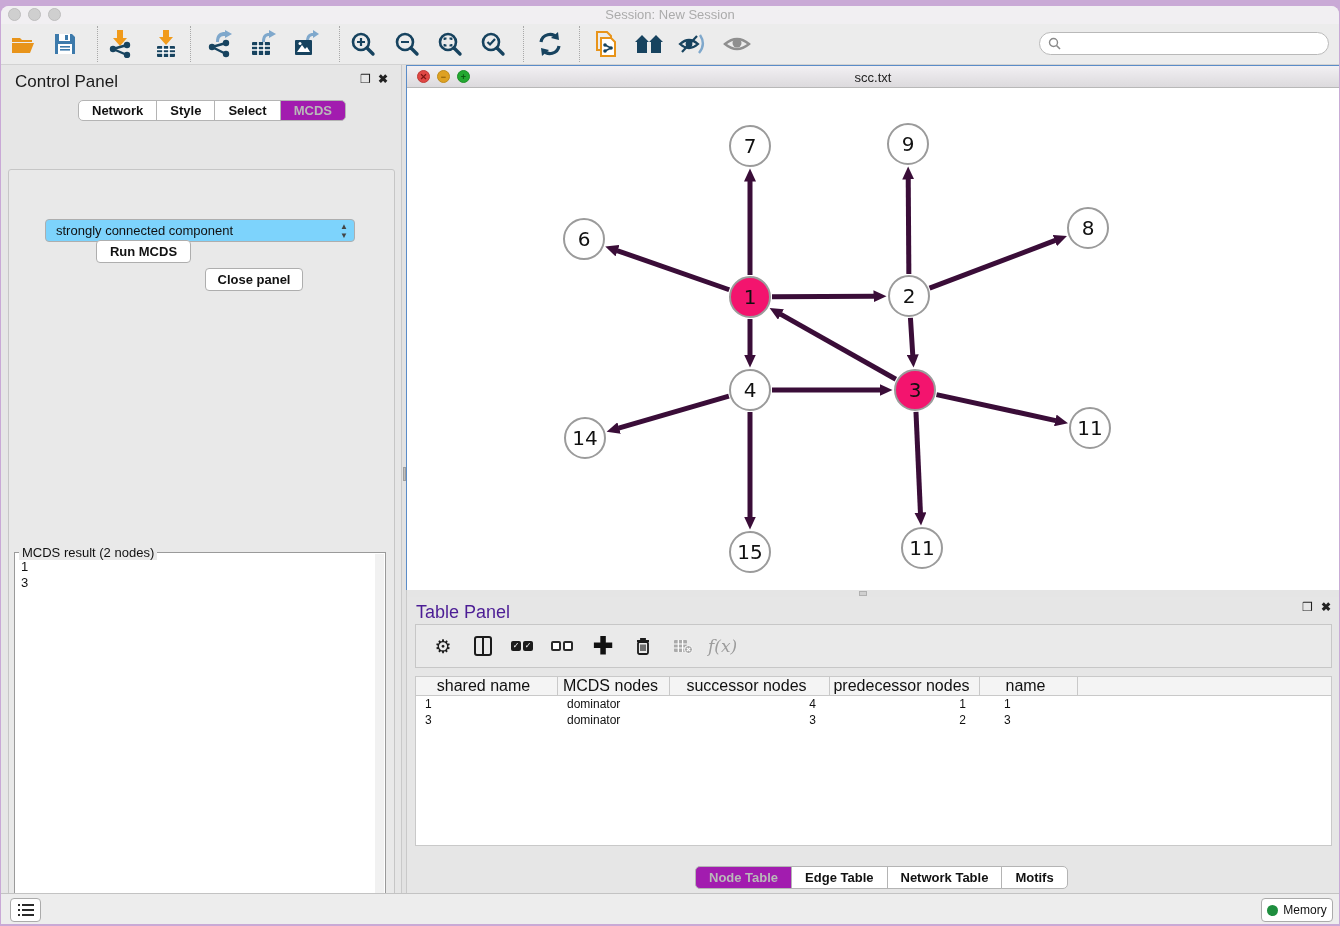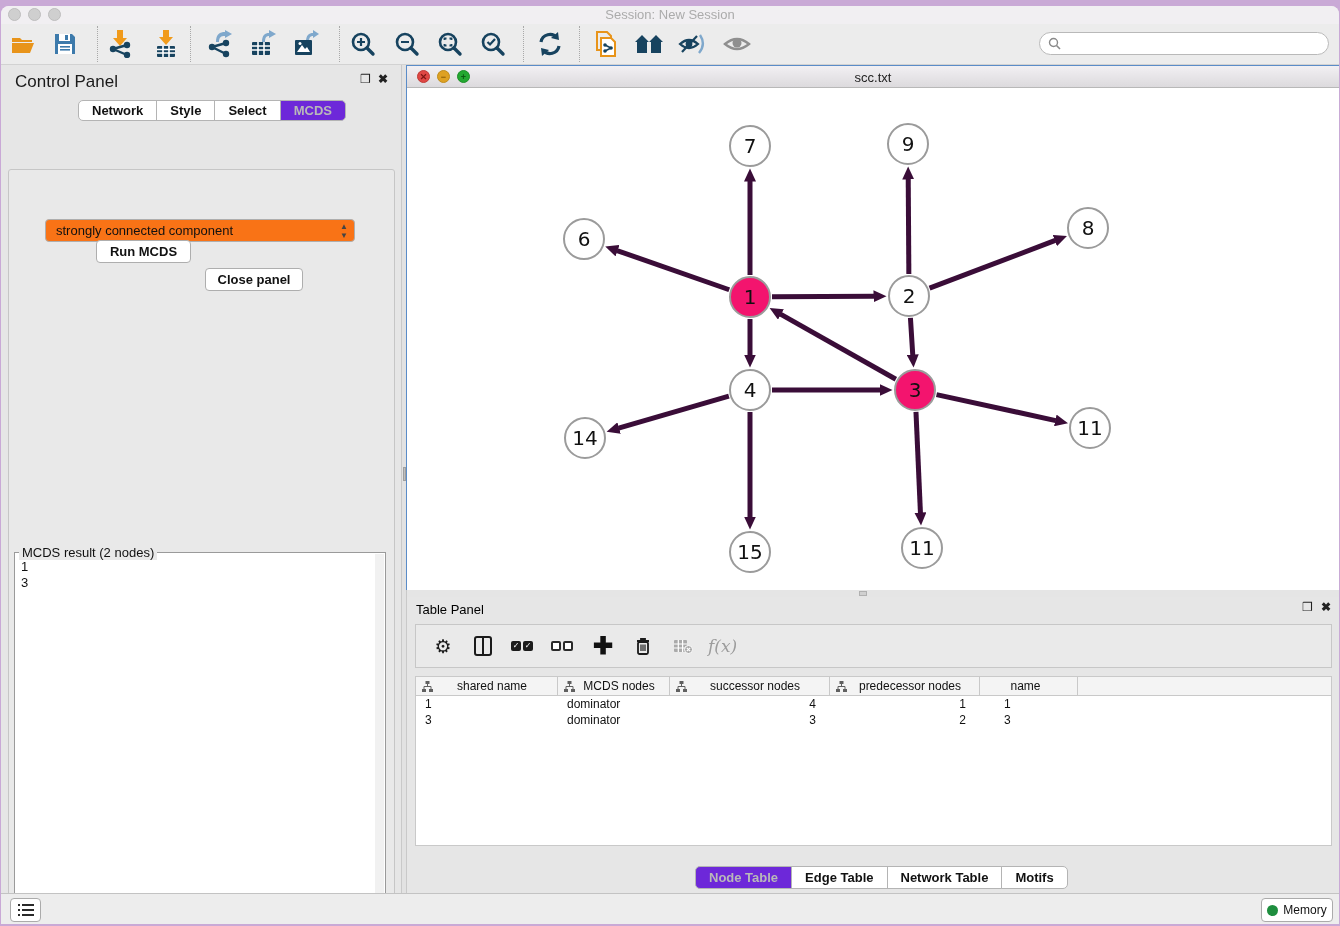--- a/index.html
+++ b/index.html
@@ -21,24 +21,24 @@
 
   
   .control-panel { position:absolute; left:0; top:59px; width:400px; height:828px; background:#e6e6e6; }
   .panel-header { position:absolute; left:0; top:6px; width:100%; height:18px; }
   .panel-header .ptitle { position:absolute; left:14px; top:1px; font-size:17px; color:#1a1a1a; }
   .float-btn, .close-btn { position:absolute; top:2px; font-size:12px; color:#222; cursor:default; line-height:12px; }
   .seg-row { position:absolute; display:flex; }
   .seg { border:1px solid #b4b4b4; background:#fff; color:#111; font-weight:700; font-size:13px; padding:2px 13px; margin-left:-1px; white-space:nowrap; }
   .seg:first-child { border-radius:5px 0 0 5px; margin-left:0; }
   .seg:last-child { border-radius:0 5px 5px 0; }
-  .seg.active { background:#6d28d9; color:#b9b9b9; }
+  .seg.active { background:#a21caf; color:#b9b9b9; }
   .cp-box { position:absolute; left:7px; top:104px; width:387px; height:770px; background:#e9e9e9; border:1px solid #c6c6c6; border-radius:3px; }
   .opt-label { position:absolute; left:0; top:28px; width:100%; text-align:center; font-size:13px; color:#111; }
-  .dropdown { position:absolute; left:36px; top:49px; width:310px; height:23px; background:#f97316; border:1px solid #aeaeae; border-radius:4px; font-size:13px; color:#111; display:flex; align-items:center; padding-left:10px; }
+  .dropdown { position:absolute; left:36px; top:49px; width:310px; height:23px; background:#7dd3fc; border:1px solid #aeaeae; border-radius:4px; font-size:13px; color:#111; display:flex; align-items:center; padding-left:10px; }
   .dd-arrows { position:absolute; right:6px; top:2px; display:flex; flex-direction:column; align-items:center; line-height:9px; font-size:8px; color:#444; }
   .mac-btn { position:absolute; height:23px; background:#fff; border:1px solid #aeaeae; border-radius:4px; font-size:13px; font-weight:700; color:#111; display:flex; align-items:center; justify-content:center; }
   .result-fieldset { position:absolute; left:5px; top:382px; width:372px; height:378px; border:1px solid #9a9a9a; background:#fff; }
   .result-legend { position:absolute; left:4px; top:-8px; background:#e9e9e9; padding:0 3px; font-size:13px; color:#111; }
   .result-lines { position:absolute; left:6px; top:6px; font-size:13px; color:#111; line-height:16px; }
   .result-scroll { position:absolute; right:1px; top:1px; width:9px; height:calc(100% - 2px); background:#f1f1f1; }
 
   
   .vdivider { position:absolute; left:400px; top:59px; width:6px; height:828px; background:#e2e2e2; border-left:1px solid #c9c9c9; border-right:1px solid #c9c9c9; }
   .vdivider .grip { position:absolute; left:1px; top:402px; width:3px; height:14px; background:#bfbfbf; border:1px solid #9f9f9f; }
@@ -53,31 +53,31 @@
   .t-red { left:10px; background:#df4744; color:#7c1412; border:1px solid #c03a36; }
   .t-yellow { left:30px; background:#dea123; color:#8a5d07; border:1px solid #c08c1b; }
   .t-green { left:50px; background:#24a831; color:#0b5c12; border:1px solid #1d8f28; }
   .graph-area { position:absolute; left:0; top:22px; width:932px; height:502px; background:#fff; }
   .graph-area svg { position:absolute; left:0; top:0; }
   .gnode { position:absolute; width:42px; height:42px; border:2px solid #9b9b9b; border-radius:50%; background:#fff; text-align:center; line-height:38px; font-size:20px; color:#111; font-family:"DejaVu Sans", sans-serif; }
   .gnode.selected { background:#f3146e; }
 
   
   .table-panel { position:absolute; left:406px; top:591px; width:932px; height:296px; background:#e6e6e6; }
-  .tp-title { position:absolute; left:9px; top:5px; font-size:13px; color:#000000; }
+  .tp-title { position:absolute; left:9px; top:5px; font-size:18px; color:#4c1d95; }
   .tp-toolbar { position:absolute; left:8px; top:27px; width:917px; height:44px; background:#eaeaea; border:1px solid #c7c7c7; display:flex; align-items:center; }
   .tp-icon { margin-left:14px; display:flex; align-items:center; justify-content:center; width:26px; height:26px; }
   .gear-glyph { font-size:19px; color:#1b1b1b; }
   .cbx { display:inline-block; width:10px; height:10px; background:#1b1b1b; color:#fff; font-size:8px; line-height:10px; text-align:center; border-radius:2px; margin-right:2px; }
   .cbx.empty { background:#fff; border:2px solid #2a2a2a; color:transparent; }
   .plus-glyph { font-size:24px; font-weight:700; color:#111; line-height:22px; }
   .fx-label { font-family:"DejaVu Serif", serif; font-style:italic; font-size:17px; color:#9c9c9c; margin-left:12px; }
   .tp-table { position:absolute; left:8px; top:79px; width:917px; height:170px; background:#fff; border:1px solid #c9c9c9; }
   .thead { display:flex; height:19px; background:#f4f4f4; border-bottom:1px solid #c9c9c9; }
-  .th { position:relative; display:flex; align-items:center; border-right:1px solid #c9c9c9; font-size:12px; color:#111; }
+  .th { position:relative; display:flex; align-items:center; border-right:1px solid #c9c9c9; font-size:16px; color:#111;flex-direction:column; }
   .th .hlabel { flex:1; text-align:center; padding-right:6px; }
   .th svg { margin-left:6px; }
   .trow { display:flex; height:16px; font-size:12px; color:#111; }
   .td { overflow:hidden; white-space:nowrap; line-height:16px; }
   .tp-tabs { position:absolute; left:288px; top:269px; display:flex; }
   .tp-tabs .seg { font-weight:700; padding:3px 13px; }
 
   
   .statusbar { position:absolute; left:0; top:887px; width:100%; height:36px; background:#ededed; border-top:1px solid #c3c3c3; }
   .list-btn { position:absolute; left:9px; top:4px; width:31px; height:24px; background:#fff; border:1px solid #ababab; border-radius:4px; display:flex; align-items:center; justify-content:center; }

